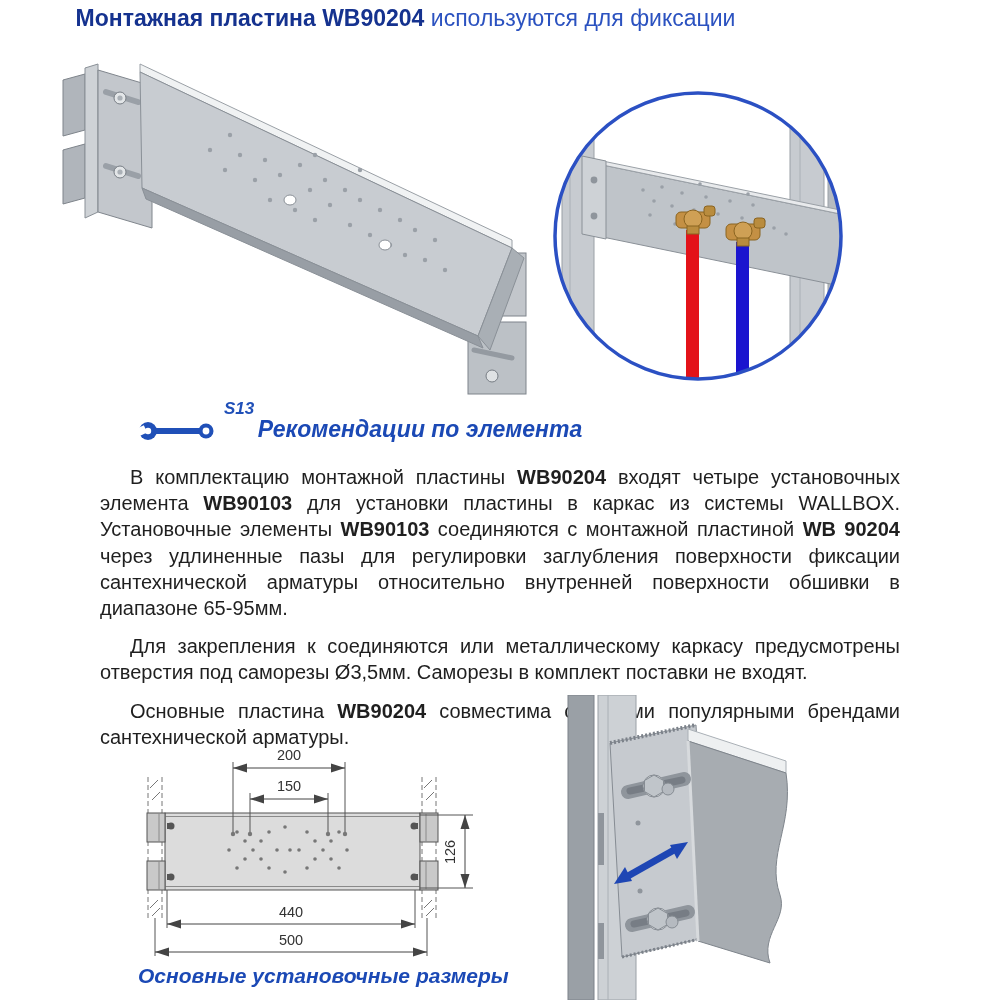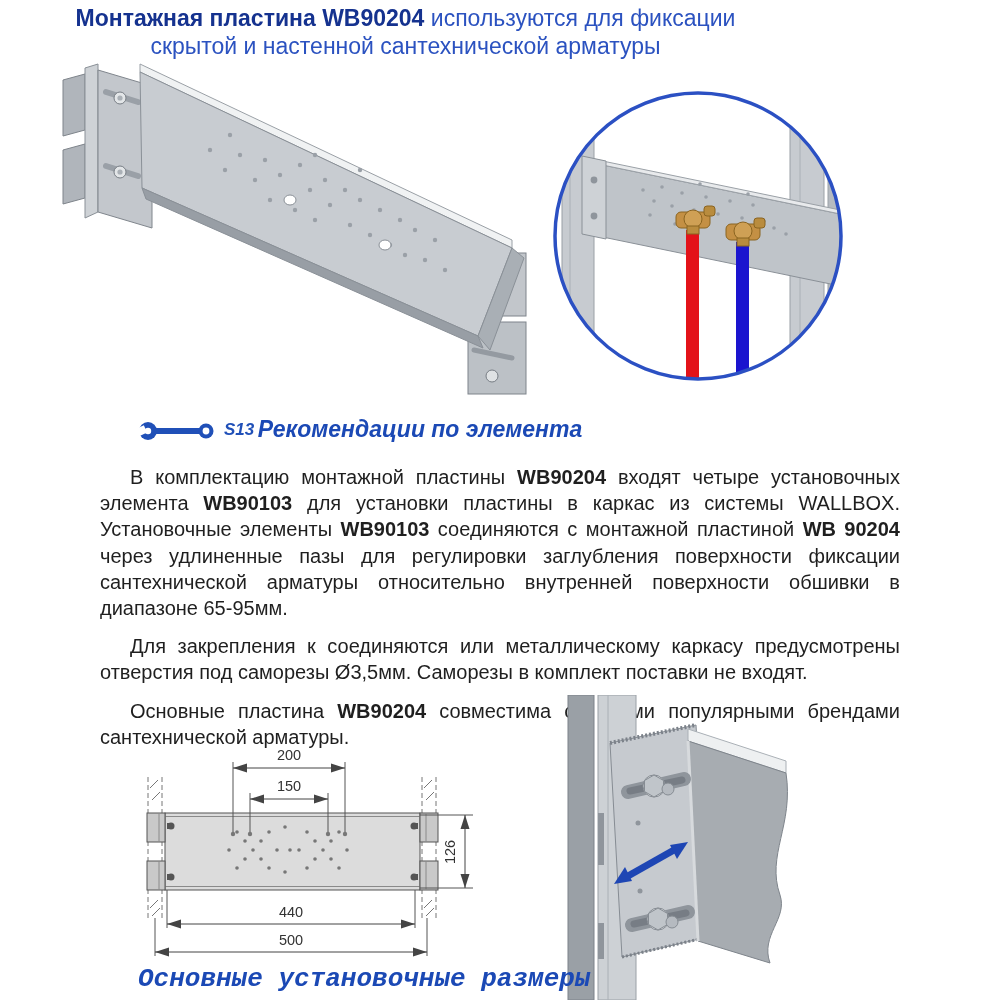--- a/index.html
+++ b/index.html
@@ -10,50 +10,49 @@
   .abs{position:absolute;}
   
   .title{
     left:0;top:4px;width:811px;text-align:center;
     font-size:23px;line-height:28px;color:#2b52c0;font-weight:normal;margin:0;
   }
   .title b{color:#15328f;}
   .title .t-line{display:block;}
   
   .wrench{left:138px;top:419px;width:80px;height:24px;}
-  .s13{left:224px;top:420px;font-size:17px;font-style:italic;font-weight:bold;color:#2050b8;}
+  .s13{left:224px;top:399px;font-size:17px;font-style:italic;font-weight:bold;color:#2050b8;}
   .heading{
     left:230px;top:416px;width:380px;text-align:center;margin:0;
     font-size:23px;font-weight:bold;font-style:italic;color:#1b49b5;
   }
   
   .body-text{
     left:88px;top:452px;width:824px;
     font-size:20px;line-height:26.2px;text-align:justify;color:#1f1f1f;
   }
   .body-text p{margin:12px;text-indent:30px;}
   .body-text b{font-weight:bold;}
   
   .fig-plate3d{left:60px;top:60px;width:480px;height:345px;margin:0;}
   .fig-detail{left:548px;top:88px;width:360px;height:310px;margin:0;}
   .fig-dims{left:125px;top:722px;width:360px;height:245px;margin:0;}
   .fig-adjust{left:548px;top:695px;width:270px;height:305px;margin:0;}
   
   .caption{
-    left:138px;top:964px;font-size:26px;font-weight:bold;font-style:italic;color:#1b49b5;font-family:Liberation Mono, monospace;
+    left:138px;top:964px;font-size:21px;font-weight:bold;font-style:italic;color:#1b49b5;
   }
   svg{display:block;}
   .dimtext{font-family:"Liberation Sans",sans-serif;font-size:14.5px;fill:#333;}
 </style>
 </head>
 <body>
 
 <h1 class="abs title">
   <span class="t-line"><b>Монтажная пластина WB90204</b><span> используются для фиксации</span></span>
-  <span class="t-line">скрытой и настенной сантехнической арматуры</span>
 </h1>
 
 <figure class="abs fig-plate3d">
   <svg width="480" height="345" viewBox="0 0 480 345">
 
     <g>
       <rect x="408" y="193" width="58" height="63" fill="#c2c6cb" stroke="#7e848b"></rect>
       <rect x="408" y="262" width="58" height="72" fill="#bcc1c6" stroke="#7e848b"></rect>
       <line x1="414" y1="205" x2="452" y2="213" stroke="#949aa1" stroke-width="5" stroke-linecap="round"></line>
       <line x1="414" y1="290" x2="452" y2="298" stroke="#949aa1" stroke-width="5" stroke-linecap="round"></line>

